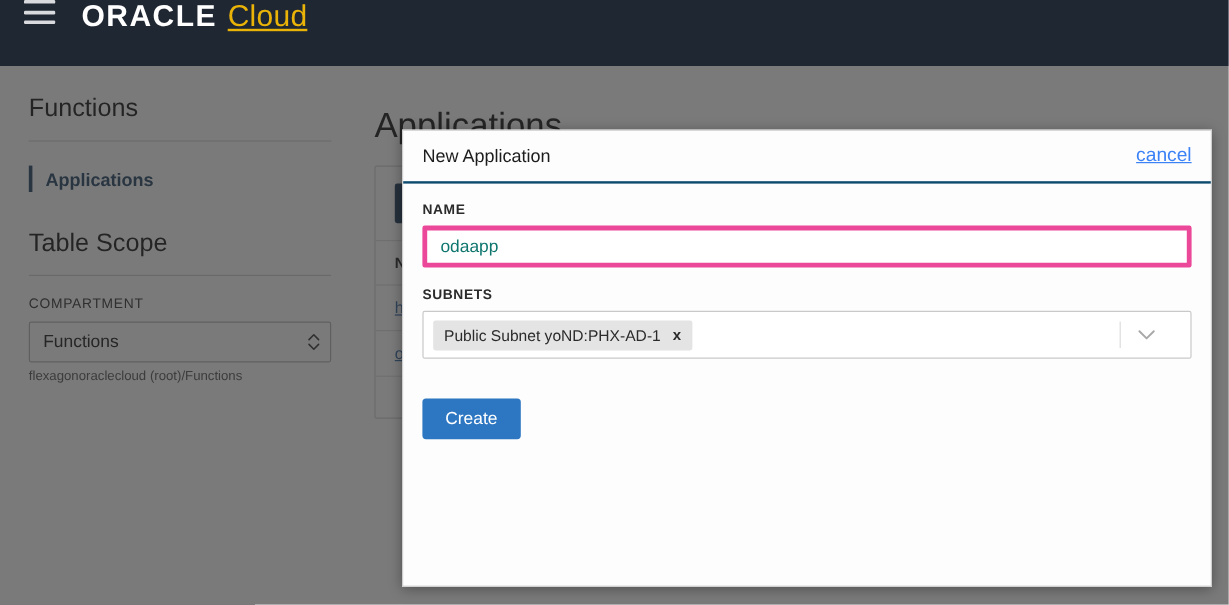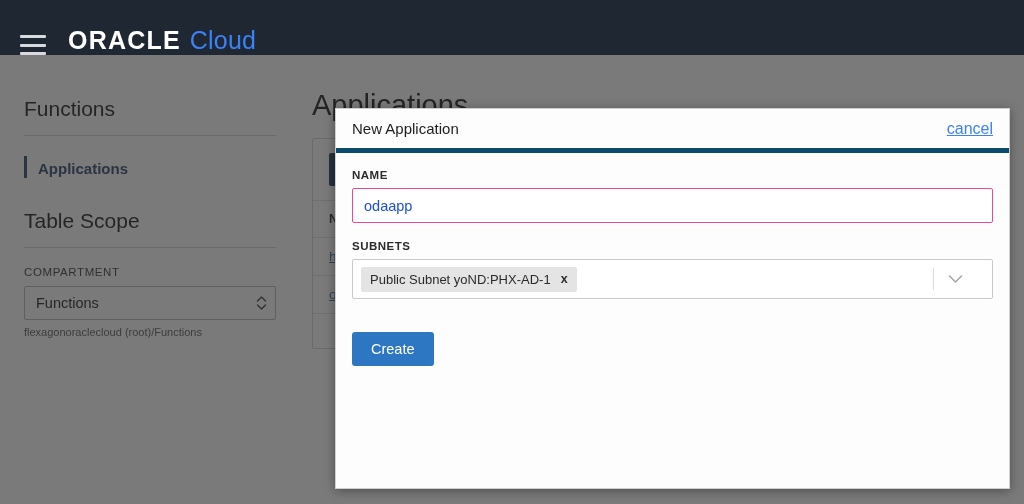--- a/index.html
+++ b/index.html
@@ -14,52 +14,52 @@
     position: relative;
     width: 1024px; height: 504px;
     background: #ffffff;
   }
 
   
   .topbar {
     position: absolute; left: 0; top: 0;
     width: 1024px; height: 55px;
     background: #1f2733;
-    display: flex; align-items: flex-end;
+    display: flex; align-items: flex-start;
     z-index: 5;
   }
   .hamburger {
     margin-left: 20px; margin-right: 22px;
     width: 26px; height: 20px;
     display: flex; flex-direction: column; justify-content: space-between;
     cursor: pointer;
   }
   .hamburger span {
     display: block; height: 3px; width: 26px;
     background: #d8dadd; border-radius: 1px;
   }
   .brand { display: flex; align-items: baseline; }
   .brand-oracle {
     color: #ffffff; font-size: 25px; font-weight: bold;
     letter-spacing: 1.2px;
   }
   .brand-cloud {
-    color: #3b82f6; font-size: 25px; font-weight: normal;
-    margin-left: 9px; letter-spacing: 0.2px;
+    color: #eab308; font-size: 25px; font-weight: normal;
+    margin-left: 9px; letter-spacing: 0.2px; text-decoration: underline;
   }
 
   
   .page {
     position: absolute; left: 0; top: 55px;
     width: 1024px; height: 449px;
     background: #ffffff;
     display: flex;
   }
   .sidebar {
-    width: 300px; padding: 42px 24px 0 24px;
+    width: 300px; padding: 24px 24px 0 24px;
     flex-shrink: 0;
   }
   .side-title {
     font-size: 21px; color: #1d1d1d; font-weight: normal;
     padding-bottom: 14px;
   }
   .side-rule { border-bottom: 1px solid #d6d6d6; margin-bottom: 18px; }
   .side-item {
     position: relative; padding: 6px 0 6px 14px;
     font-size: 15px; font-weight: bold; color: #2a4a6b;
@@ -112,38 +112,38 @@
   }
   .modal {
     position: absolute; left: 335px; top: 108px;
     width: 675px; height: 381px;
     background: #fdfdfd;
     border: 1px solid #cfcfcf;
     box-shadow: 0 2px 10px rgba(0,0,0,0.35);
     z-index: 20;
   }
   .modal-head {
-    height: 44px; border-bottom: 5px solid #0c4a6e;
+    height: 44px; border-bottom: 2px solid #0c4a6e;
     display: flex; align-items: center; padding: 0 16px;
   }
   .modal-title { font-size: 15px; color: #1d1d1d; flex: 1; }
   .modal-cancel {
     font-size: 16px; color: #3b82f6; text-decoration: underline;
     cursor: pointer;
   }
   .modal-body { padding: 16px 16px 0 16px; }
   .field-label {
     font-size: 11.5px; letter-spacing: 0.5px; font-weight: bold;
     color: #2b2b2b; margin-bottom: 7px;
   }
   .field { margin-bottom: 17px; }
   .text-input {
     width: 100%; height: 35px;
-    border: 1px solid #ec4899; border-radius: 2px; background: #fff;
-    padding: 0 11px; font-size: 14.5px; color: #1d4ed8;
+    border: 4px solid #ec4899; border-radius: 2px; background: #fff;
+    padding: 0 11px; font-size: 14.5px; color: #0f766e;
     font-family: "Liberation Sans", sans-serif;
   }
   .select-box {
     width: 100%; height: 35px;
     border: 1px solid #c9c9c9; border-radius: 2px; background: #fff;
     display: flex; align-items: center; padding: 0 9px 0 11px;
     font-size: 14.5px; color: #1d1d1d; cursor: pointer;
   }
   .select-box .val { flex: 1; }
   .multi-box {

